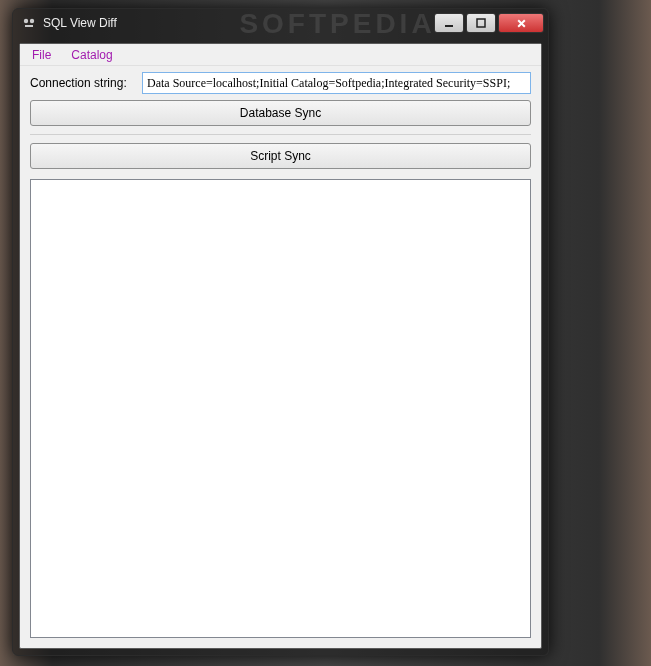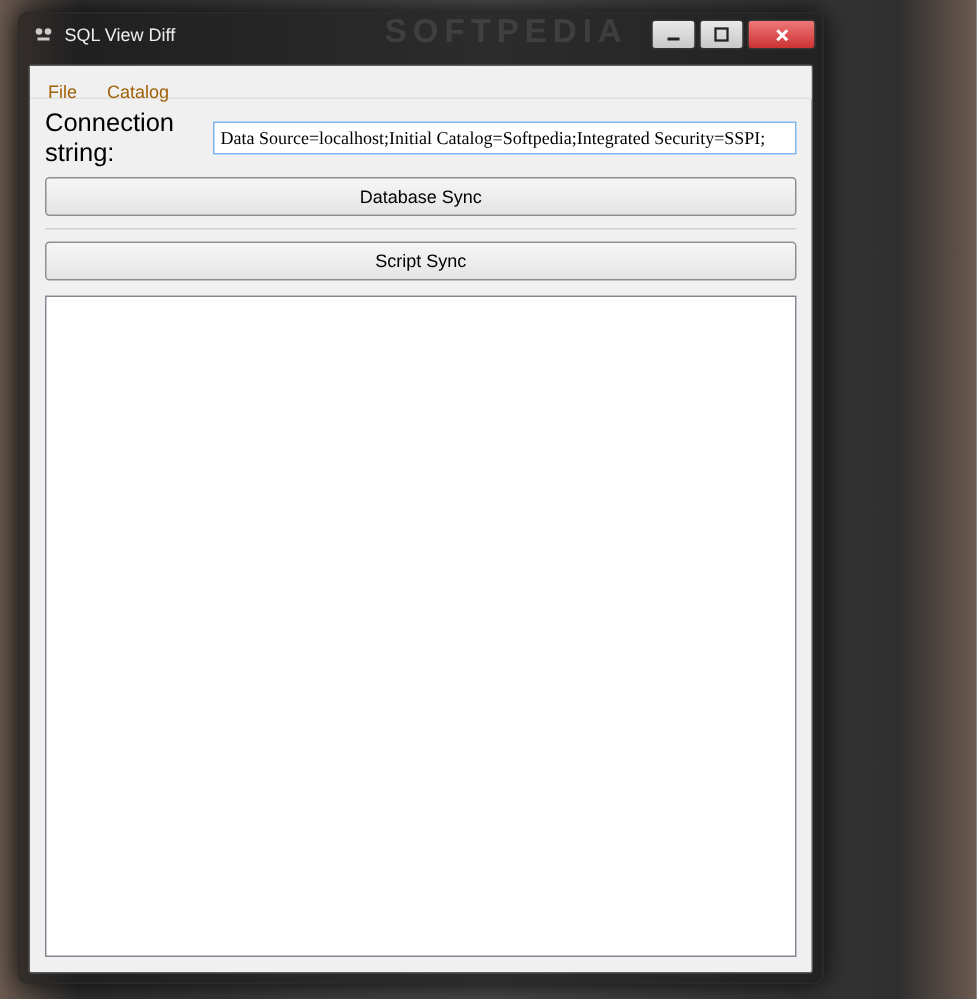--- a/index.html
+++ b/index.html
@@ -16,21 +16,21 @@
   }
   .backdrop {
     position: absolute;
     inset: 0;
     background: linear-gradient(90deg, #6b5a4f 0%, #2f2f2f 8%, #4a4a4a 50%, #2f2f2f 92%, #6b5a4f 100%);
   }
   .backdrop-text {
     position: absolute;
     top: 8px; left: 0; right: 0;
     text-align: center;
-    font-size: 22px;
+    font-size: 28px;
     font-weight: 900;
     letter-spacing: 4px;
     color: rgba(200,200,200,0.35);
     font-family: Arial, sans-serif;
     margin-left: 24px;
   }
   .window {
     position: absolute;
     left: 12px;
     top: 8px;
@@ -105,23 +105,23 @@
   }
   .menubar {
     height: 22px;
     display: flex;
     align-items: stretch;
     padding: 0 2px;
     background: #f0f0f0;
     border-bottom: 1px solid #e0e0e0;
   }
   .menu-item {
-    padding: 17px 10px;
-    cursor: default;
-    color: #a16207;
+    padding: 4px 10px;
+    cursor: default;
+    color: #a21caf;
     display: flex;
     align-items: center;
   }
   .content {
     flex: 1;
     padding: 6px 10px 10px 10px;
     display: flex;
     flex-direction: column;
     gap: 6px;
     overflow: hidden;
@@ -132,21 +132,21 @@
     padding: 2px 0 0 2px;
   }
   .row {
     display: flex;
     align-items: center;
     gap: 4px;
   }
   .field-label {
     width: 108px;
     color: #000;
-    font-size: 17px;
+    font-size: 12px;
   }
   .text-input {
     flex: 1;
     height: 22px;
     border: 1px solid #7eb4ea;
     background: #fff;
     padding: 2px 4px;
     font-family: Liberation Serif, serif;
     font-size: 12px;
     outline: none;

